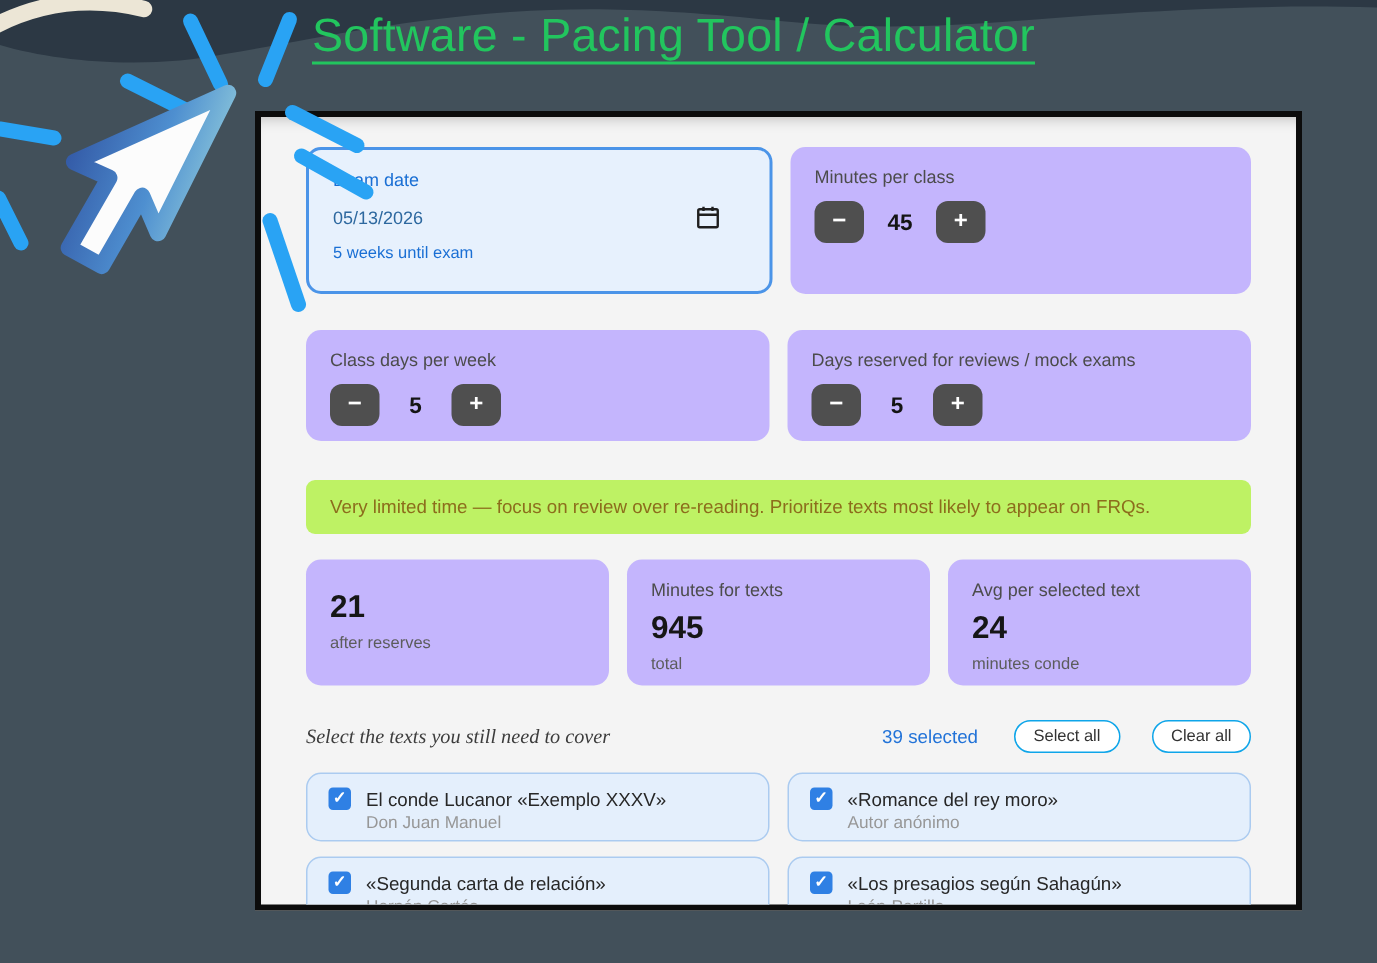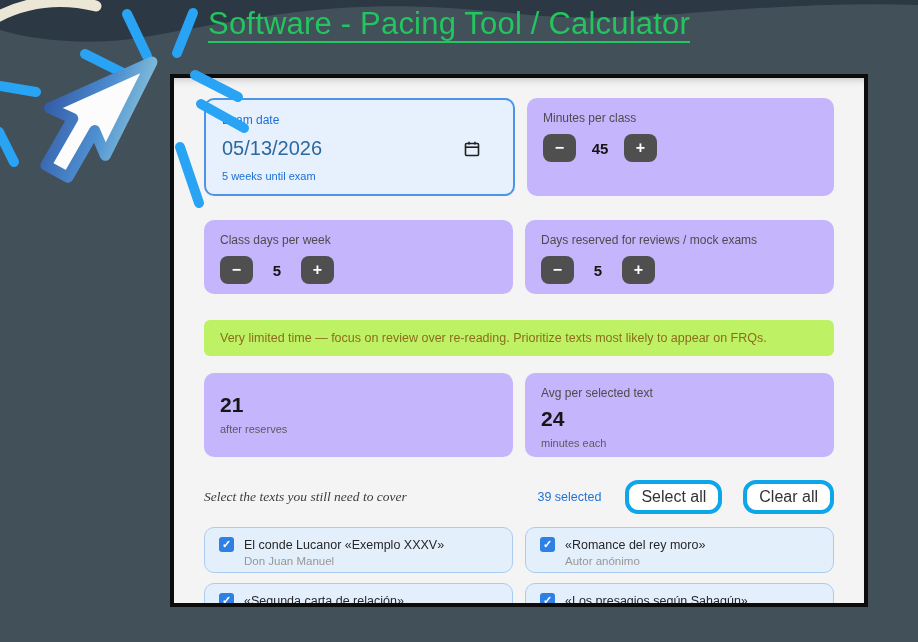--- a/index.html
+++ b/index.html
@@ -35,21 +35,21 @@
   .row-top{margin-top:6px;}
   .row-top .card{height:98px;}
   .row-mid{margin-top:24px;}
   .row-mid .card{height:74px;}
   .field-label{font-size:12px;color:#4c4c4c;}
   .card.blue .field-label{color:#1a6fd4;}
   .date-input{
     display:flex;align-items:center;justify-content:space-between;
     margin-top:10px;width:258px;cursor:pointer;
   }
-  .date-value{font-size:20px;color:#2d689f;}
+  .date-value{font-size:12px;color:#2d689f;}
   .date-note{margin-top:10px;font-size:11px;color:#1a6fd4;}
   .stepper{display:flex;align-items:center;margin-top:9px;}
   .step-btn{
     width:33px;height:28px;border:none;border-radius:8px;background:#4f4f4f;
     color:#fff;font-size:16px;font-weight:bold;line-height:26px;text-align:center;
     cursor:pointer;padding:0;font-family:"Liberation Sans",sans-serif;
   }
   .step-value{font-size:15px;font-weight:bold;color:#141414;margin:0 15px;min-width:18px;text-align:center;}
   
   .banner{
@@ -60,22 +60,22 @@
   .stats{display:flex;gap:12px;margin-top:17px;}
   .stat-card{flex:1 1 0;height:84px;}
   .stat-value{font-size:21px;font-weight:600;color:#161616;margin-top:7px;}
   .stat-sub{font-size:11px;color:#5c5c5c;margin-top:6px;}
   
   .select-header{display:flex;align-items:center;margin-top:23px;}
   .select-prompt{font-family:"Liberation Serif",serif;font-style:italic;font-size:13.5px;color:#3c3c3c;}
   .select-right{margin-left:auto;display:flex;align-items:center;gap:21px;}
   .select-count{font-size:12.5px;color:#2273d8;margin-right:3px;}
   .pill-btn{
-    background:#fff;border:4px solid #0ea5e9;border-radius:13px;
-    padding:4px 12px;font-size:16px;color:#333;cursor:pointer;
+    background:#fff;border:1px solid #0ea5e9;border-radius:13px;
+    padding:4px 12px;font-size:11px;color:#333;cursor:pointer;
     font-family:"Liberation Sans",sans-serif;
   }
   
   .texts-grid{display:grid;grid-template-columns:1fr 1fr;gap:10px 12px;margin-top:13px;}
   .text-card{
     box-sizing:border-box;background:#e4effc;border:1px solid #abcbf0;border-radius:10px;
     padding:9px 14px;height:46px;cursor:pointer;
   }
   .text-main{display:flex;align-items:center;}
   .checkbox{
@@ -169,23 +169,28 @@
   </div>
 
   <div class="banner">Very limited time — focus on review over re-reading. Prioritize texts most likely to appear on FRQs.</div>
 
   <div class="stats">
     <div class="card gray stat-card">
       <div class="stat-value">21</div>
       <div class="stat-sub">after reserves</div>
     </div>
     <div class="card gray stat-card">
+      <div class="field-label">Minutes for texts</div>
+      <div class="stat-value">945</div>
+      <div class="stat-sub">total</div>
+    </div>
+    <div class="card gray stat-card">
       <div class="field-label">Avg per selected text</div>
       <div class="stat-value">24</div>
-      <div class="stat-sub">minutes each</div>
+      <div class="stat-sub">minutes conde</div>
     </div>
   </div>
 
   <div class="select-header">
     <span class="select-prompt">Select the texts you still need to cover</span>
     <span class="select-right">
       <span class="select-count">39 selected</span>
       <button class="pill-btn">Select all</button>
       <button class="pill-btn">Clear all</button>
     </span>

